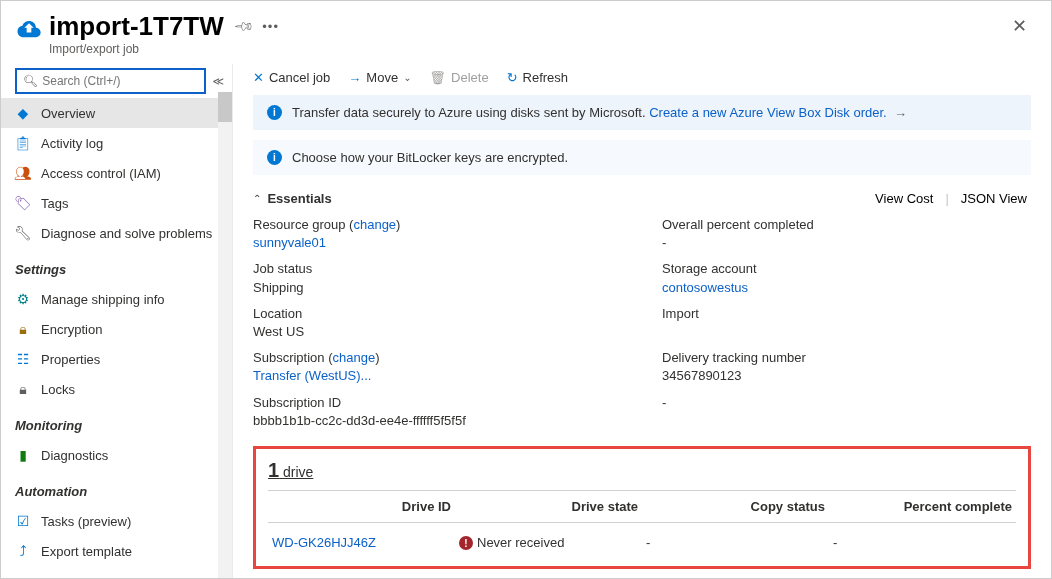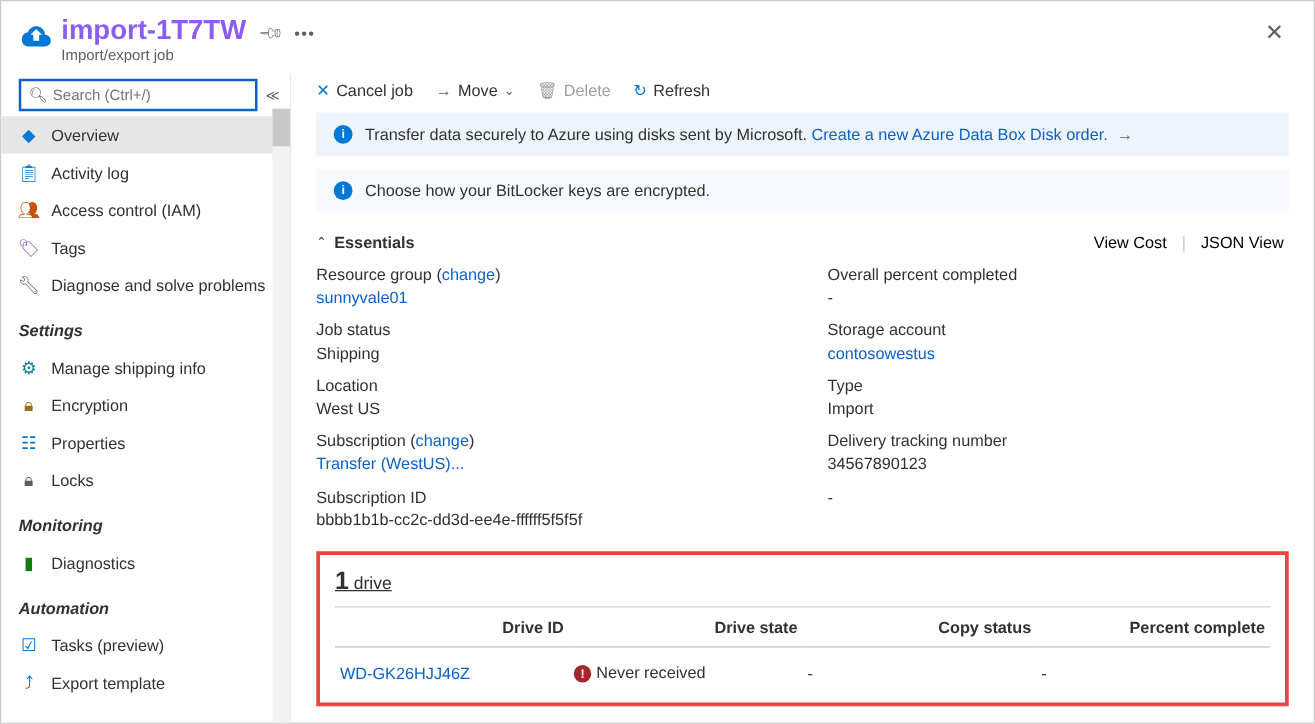--- a/index.html
+++ b/index.html
@@ -1,20 +1,20 @@
 <!DOCTYPE html>
 <html><head>
 <meta charset="utf-8">
 <style>
 * { box-sizing: border-box; margin: 0; padding: 0; font-family: "Segoe UI", Arial, sans-serif; }
 body { background: #fff; color: #323130; font-size: 13px; width: 1052px; height: 579px; overflow: hidden; border: 1px solid #ccc; }
 
 .header { display: flex; align-items: flex-start; padding: 10px 20px 8px 14px; }
 .header-icon { width: 28px; height: 28px; margin-right: 6px; margin-top: 4px; }
-.header-title { font-size: 22px; font-weight: 600; color: #8b5cf6; }
+.header-title { font-size: 26px; font-weight: 600; color: #000000; }
 .header-sub { font-size: 12px; color: #605e5c; margin-top: 0px; }
 .header-actions { margin-left: 12px; margin-top: 8px; display: flex; gap: 10px; color: #605e5c; }
 .header-close { margin-left: auto; font-size: 18px; color: #605e5c; cursor: pointer; padding: 4px; }
 
 .body { display: flex; height: calc(100% - 56px); }
 
 .sidebar { width: 232px; border-right: 1px solid #edebe9; display: flex; flex-direction: column; overflow-y: auto; position: relative;}
 .search-row { display: flex; align-items: center; padding: 4px 8px 4px 14px; gap: 6px; }
 .search-box { flex: 1; border: 2px solid #0b61c7; height: 26px; display: flex; align-items: center; padding: 0 6px; }
 .search-box input { border: none; outline: none; font-size: 12px; width: 100%; }
@@ -175,21 +175,21 @@
           <span>Delete</span>
         </div>
       <div class="tb">
           <span class="tb-icon">↻</span>
           <span>Refresh</span>
         </div>
     </div>
 
     <div class="banner">
       <span class="info-icon">i</span>
-      <span><span>Transfer data securely to Azure using disks sent by Microsoft. </span><a href="#">Create a new Azure Data Box Disk order.</a>&nbsp;&nbsp;<span class="arrow-link">→</span></span>
+      <span><span>Transfer data securely to Azure using disks sent by Microsoft. </span><a href="#">Create a new Azure View Box Disk order.</a>&nbsp;&nbsp;<span class="arrow-link">→</span></span>
     </div>
 
     <div class="banner light">
       <span class="info-icon">i</span>
       <span>Choose how your BitLocker keys are encrypted.</span>
     </div>
 
     <div class="essentials">
       <div class="ess-header">
         <span class="chev">⌃</span>
@@ -215,21 +215,20 @@
         </div>
         <div class="ess-item">
           <div class="ess-label">Storage account</div>
           <div class="ess-value"><a href="#" class="link">contosowestus</a></div>
         </div>
         <div class="ess-item">
           <div class="ess-label">Location</div>
           <div class="ess-value">West US</div>
         </div>
         <div class="ess-item">
-          <div class="ess-label">Type</div>
           <div class="ess-value">Import</div>
         </div>
         <div class="ess-item">
           <div class="ess-label"><span>Subscription (</span><a href="#" class="link">change</a><span>)</span></div>
           <div class="ess-value"><a href="#" class="link">Transfer (WestUS)...</a></div>
         </div>
         <div class="ess-item">
           <div class="ess-label">Delivery tracking number</div>
           <div class="ess-value">34567890123</div>
         </div>

